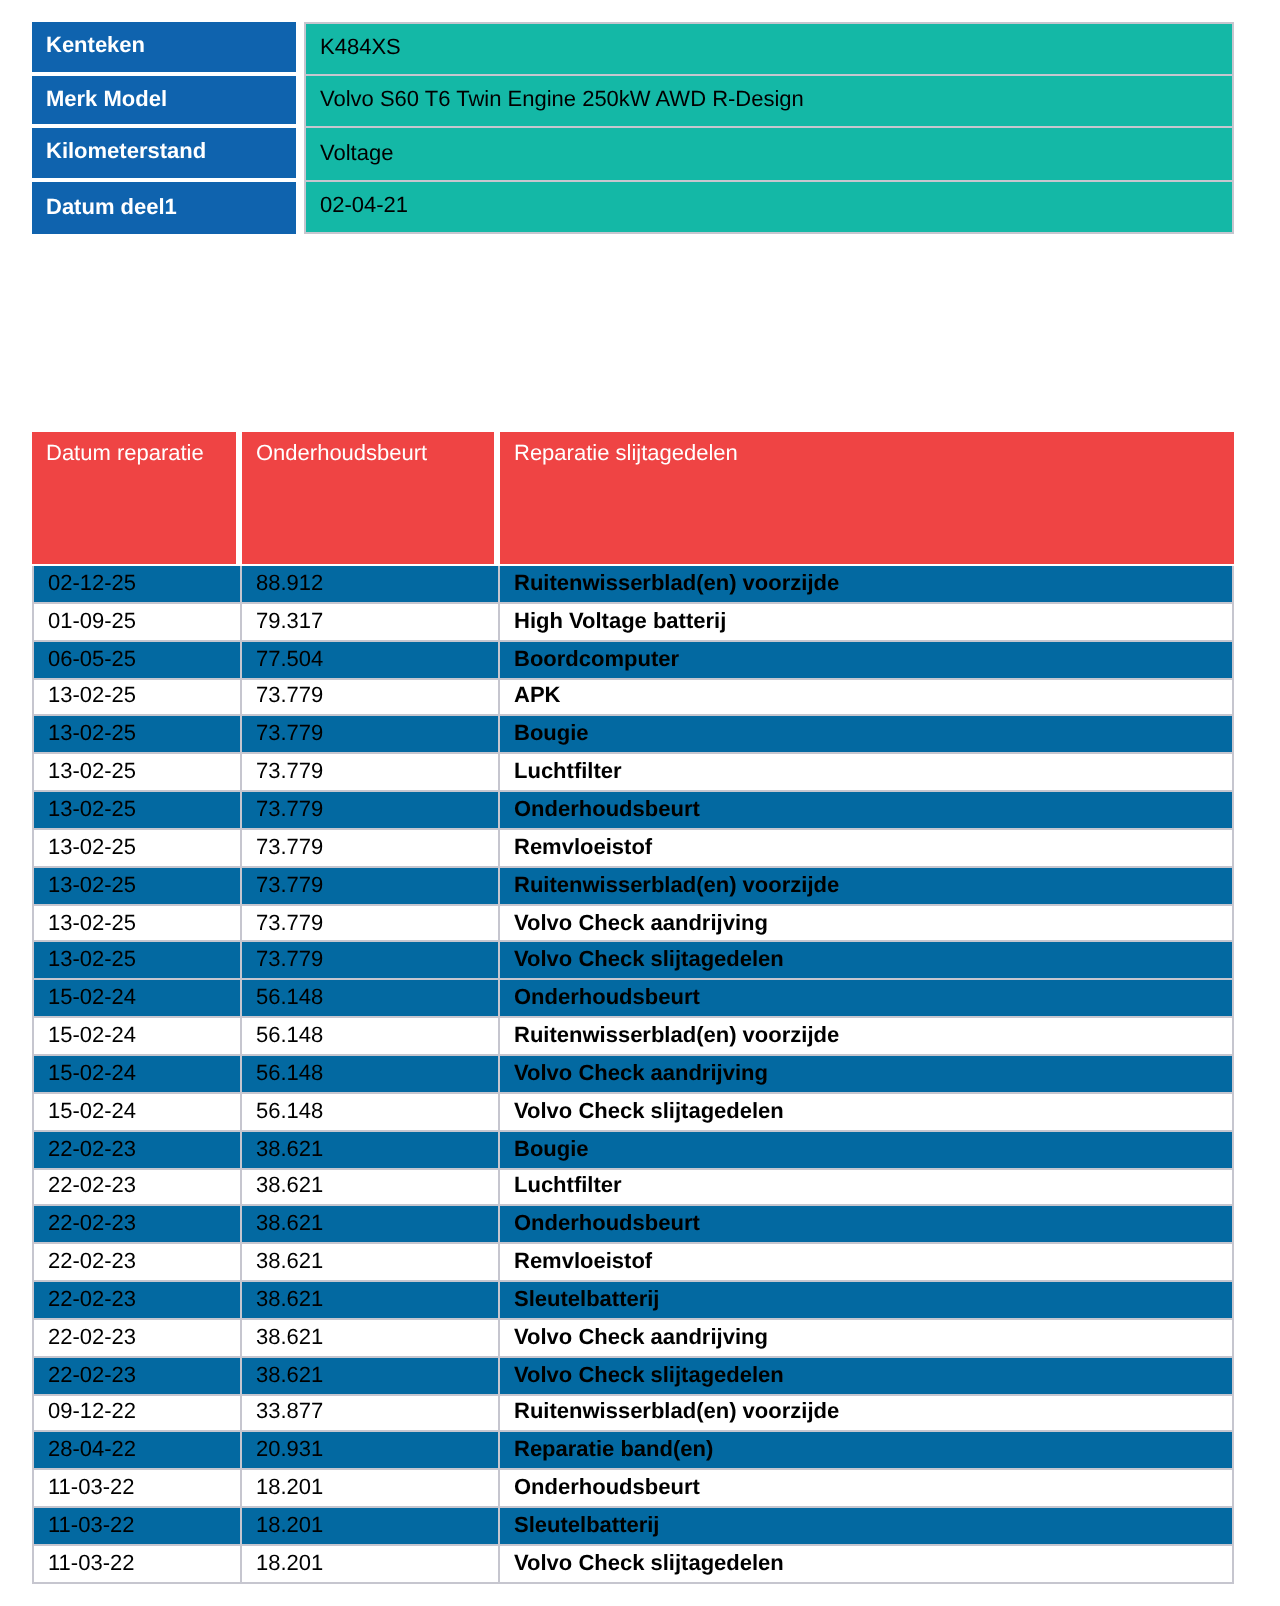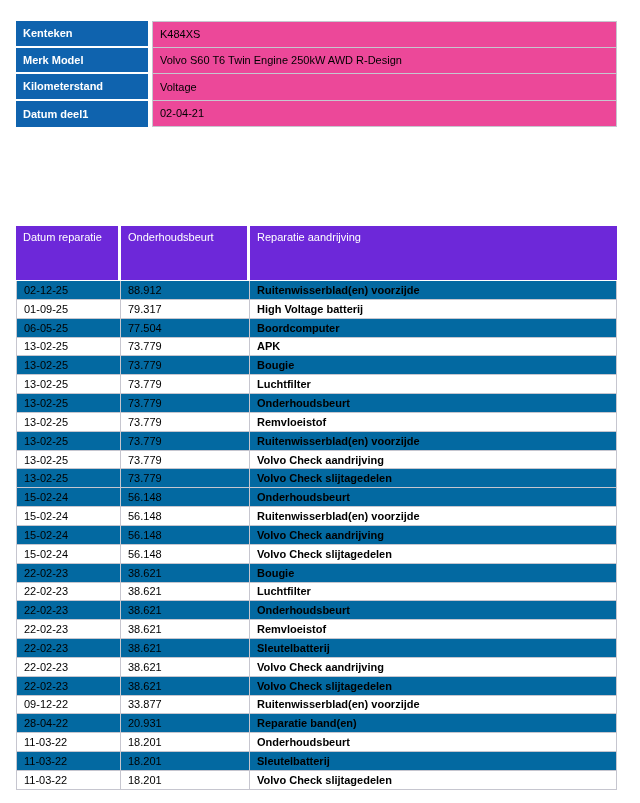--- a/index.html
+++ b/index.html
@@ -11,21 +11,20 @@
     color: #000000;
   }
   body { position: relative; overflow: hidden; }
 
   table {
     position: absolute;
     border-collapse: separate;
     border-spacing: 0;
     table-layout: fixed;
     font-size: 11px;
-    margin-top: 10px;
   }
 
   
   #vehicle-table { left: 16px; top: 11px; width: 601px; }
   #vehicle-table td {
     height: 26.5px;
     vertical-align: middle;
     padding: 0 0 0 7px;
     white-space: nowrap;
     overflow: hidden;
@@ -33,36 +32,36 @@
   #vehicle-table td.vlabel {
     width: 136px;
     background: #0f63ae;
     color: #ffffff;
     font-weight: bold;
     border-bottom: 2px solid #ffffff;
     border-right: 4px solid #ffffff;
   }
   #vehicle-table tr:last-child td.vlabel { border-bottom: none; }
   #vehicle-table td.vvalue {
-    background: #ec4899;
+    background: #14b8a6;
     border-left: 1px solid #c6c6cf;
     border-right: 1px solid #c6c6cf;
     border-bottom: 1px solid #c6c6cf;
   }
   #vehicle-table tr:first-child td.vvalue { border-top: 1px solid #c6c6cf; }
 
   
   #repair-table { left: 16px; top: 216px; width: 601px; }
   #repair-table th {
-    background: #6d28d9;
+    background: #ef4444;
     color: #ffffff;
     font-weight: normal;
     text-align: left;
     vertical-align: top;
-    height: 55px;
+    height: 67px;
     padding: 5px 0 0 7px;
     white-space: nowrap;
     overflow: hidden;
     border-bottom: 1px solid #ffffff;
   }
   #repair-table th.c0, #repair-table th.c1 { border-right: 3px solid #ffffff; }
   #repair-table td {
     height: 18.85px;
     vertical-align: middle;
     padding: 0 0 0 7px;
@@ -103,21 +102,21 @@
 <table id="repair-table">
   <colgroup>
     <col style="width:105px">
     <col style="width:129px">
     <col style="width:367px">
   </colgroup>
   <thead>
     <tr id="repair-header-row">
         <th class="c0">Datum reparatie</th>
         <th class="c1">Onderhoudsbeurt</th>
-        <th class="c2">Reparatie aandrijving</th>
+        <th class="c2">Reparatie slijtagedelen</th>
       </tr>
   </thead>
   <tbody id="repair-body">
       <tr class="odd">
         <td class="c0">02-12-25</td>
         <td class="c1">88.912</td>
         <td class="c2">Ruitenwisserblad(en) voorzijde</td>
       </tr>
       <tr class="even">
         <td class="c0">01-09-25</td>

